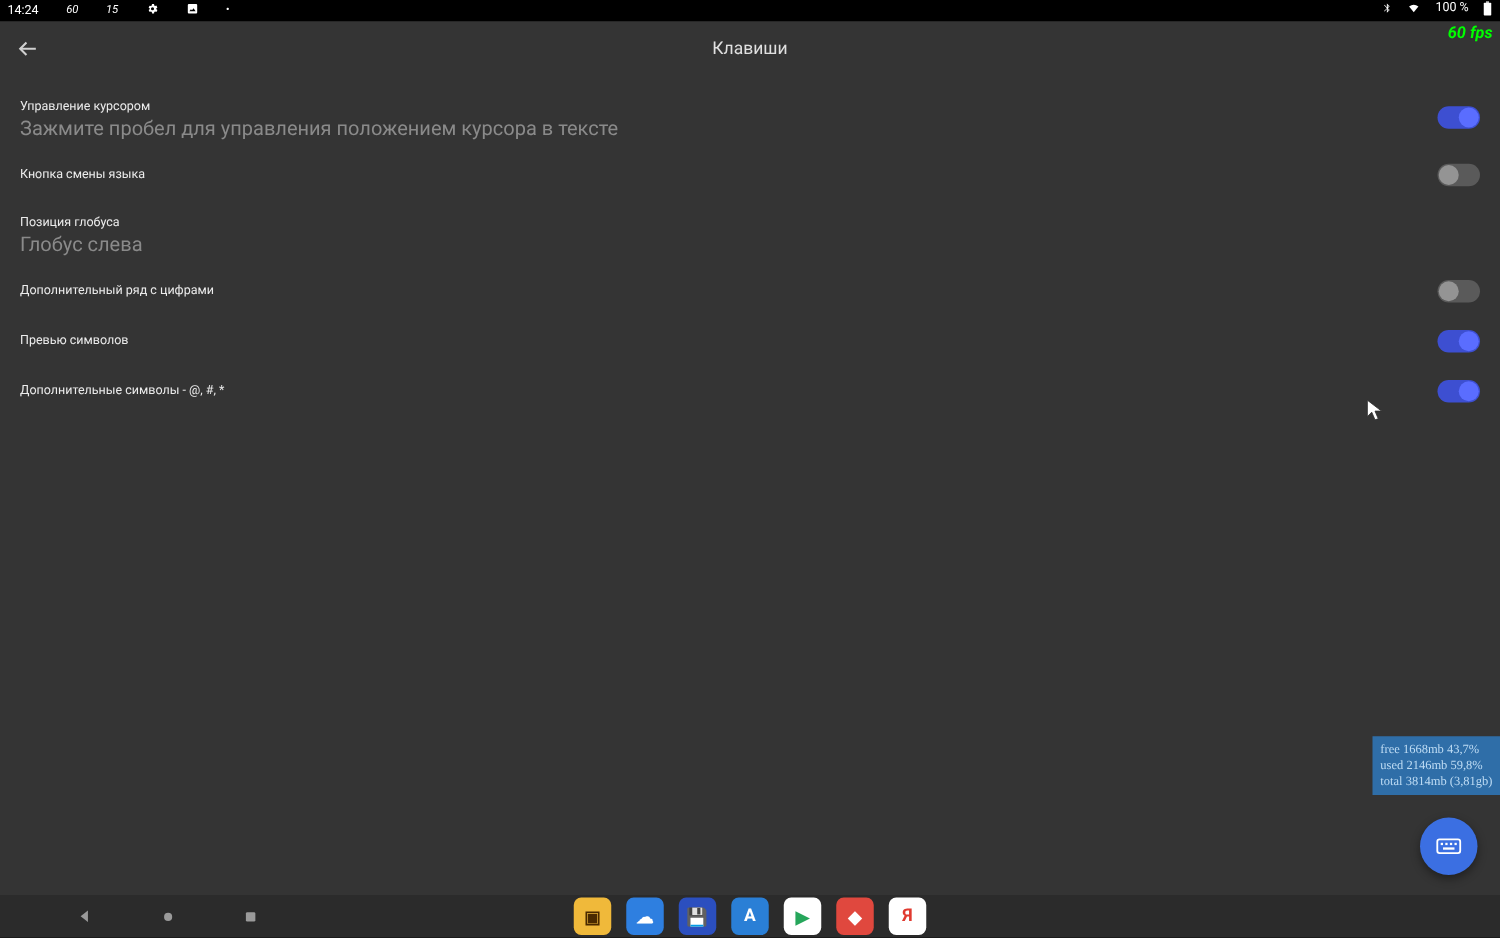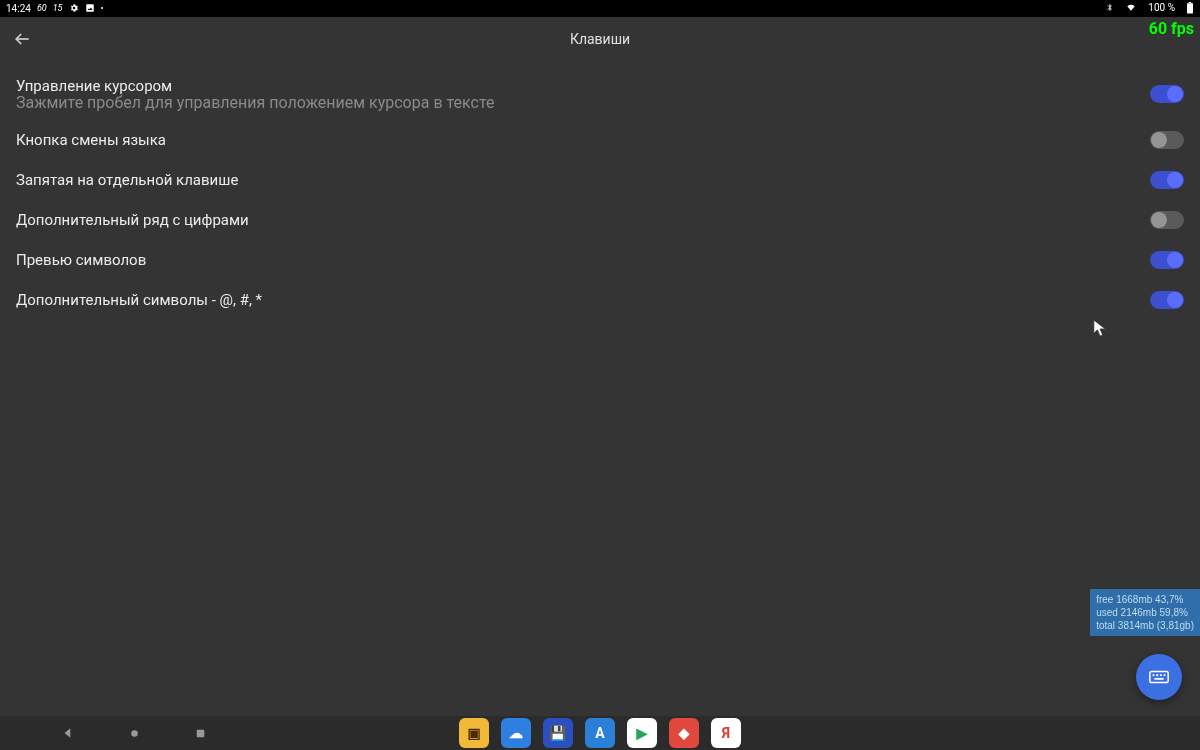--- a/index.html
+++ b/index.html
@@ -1,35 +1,35 @@
 <!DOCTYPE html>
 <html><head>
 <meta charset="utf-8">
 <style>
   html,body{margin:0;padding:0;width:1200px;height:750px;background:#000;font-family:Roboto,Arial,sans-serif;overflow:hidden;color:#e9e9e9;}
   .status-bar{height:17px;background:#000;display:flex;align-items:center;justify-content:space-between;padding:0 6px;font-size:10px;color:#fff;}
-  .status-left{display:flex;align-items:center;gap:6px;}
+  .status-left{display:flex;align-items:center;gap:22px;}
   .status-right{display:flex;gap:11px;}
   .app-area{position:absolute;top:17px;left:0;right:0;bottom:34px;background:#343434;}
   .app-bar{height:44px;display:flex;align-items:center;position:relative;}
   .back-btn{width:44px;height:44px;display:flex;align-items:center;justify-content:center;cursor:pointer;}
   .app-title{position:absolute;left:0;right:0;text-align:center;font-size:14px;color:#e0e0e0;pointer-events:none;}
-  .fps{position:absolute;top:2px;right:6px;color:#00ff00;font-size:16px;font-weight:bold;}
+  .fps{position:absolute;top:2px;right:6px;color:#00ff00;font-size:13px;font-weight:bold;font-style:italic;}
   .list{padding:6px 0;}
   .item{display:flex;align-items:center;justify-content:space-between;padding:10px 16px;min-height:20px;cursor:pointer;}
   .item-texts{display:flex;flex-direction:column;}
-  .it-title{font-size:15px;color:#ececec;line-height:18px;}
+  .it-title{font-size:10px;color:#ececec;line-height:18px;}
   .it-sub{font-size:16px;color:#8a8a8a;line-height:14px;margin-top:1px;}
   .switch{width:34px;height:18px;border-radius:10px;position:relative;flex-shrink:0;margin-left:12px;}
   .switch .knob{position:absolute;width:16px;height:16px;border-radius:50%;top:1px;}
   .switch.on{background:#3d4fd1;}
   .switch.on .knob{background:#5a6dff;right:1px;}
   .switch.off{background:#5a5a5a;}
   .switch.off .knob{background:#949494;left:1px;}
-  .mem-overlay{position:absolute;right:0;bottom:80px;background:#2f6ea8;color:#bedcf4;font-size:10px;line-height:13px;padding:4px 6px;text-align:left;font-family:Liberation Sans, sans-serif;}
+  .mem-overlay{position:absolute;right:0;bottom:80px;background:#2f6ea8;color:#bedcf4;font-size:10px;line-height:13px;padding:4px 6px;text-align:left;font-family:Liberation Serif, serif;}
   .fab{position:absolute;right:18px;bottom:16px;width:46px;height:46px;border-radius:50%;background:#3b6fe2;display:flex;align-items:center;justify-content:center;box-shadow:0 3px 8px rgba(0,0,0,0.4);cursor:pointer;}
   .nav-bar{position:absolute;bottom:0;left:0;right:0;height:34px;background:#2b2b2b;display:flex;align-items:center;}
   .nav-sys{position:absolute;left:60px;display:flex;gap:50px;align-items:center;}
   .nav-btn{width:16px;height:16px;cursor:pointer;color:#9a9a9a;display:flex;align-items:center;justify-content:center;}
   .dock{position:absolute;left:50%;transform:translateX(-50%);display:flex;gap:12px;align-items:center;}
   .dock-icon{width:30px;height:30px;border-radius:6px;display:flex;align-items:center;justify-content:center;font-size:14px;font-weight:bold;cursor:pointer;}
   .cursor-ptr{position:absolute;width:14px;height:18px;pointer-events:none;}
   .tiny{font-size:9px;line-height:9px;font-style:italic;}
 </style>
 </head>
@@ -100,45 +100,43 @@
       <div class="item">
         <div class="item-texts">
           <div class="it-title">Кнопка смены языка</div>
         </div>
         <div class="switch off">
           <div class="knob"></div>
         </div>
       </div>
       <div class="item">
         <div class="item-texts">
-          <div class="it-title">Запятая на отдельной клавише</div>
-        </div>
-        <div class="switch on">
-          <div class="knob"></div>
+          <div class="it-title">Позиция глобуса</div>
+          <div class="it-sub">Глобус слева</div>
         </div>
       </div>
       <div class="item">
         <div class="item-texts">
           <div class="it-title">Дополнительный ряд с цифрами</div>
         </div>
         <div class="switch off">
           <div class="knob"></div>
         </div>
       </div>
       <div class="item">
         <div class="item-texts">
           <div class="it-title">Превью символов</div>
         </div>
         <div class="switch on">
           <div class="knob"></div>
         </div>
       </div>
       <div class="item">
         <div class="item-texts">
-          <div class="it-title">Дополнительный символы - @, #, *</div>
+          <div class="it-title">Дополнительные символы - @, #, *</div>
         </div>
         <div class="switch on">
           <div class="knob"></div>
         </div>
       </div>
     </div>
 
   <div class="mem-overlay">
     <div>free 1668mb 43,7%</div>
     <div>used 2146mb 59,8%</div>

